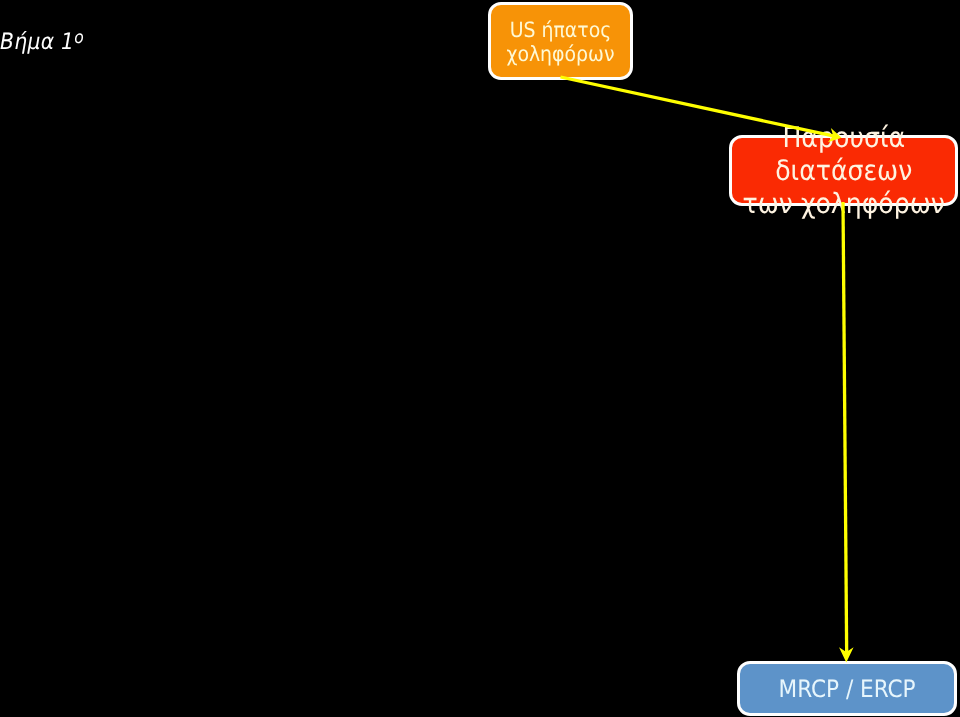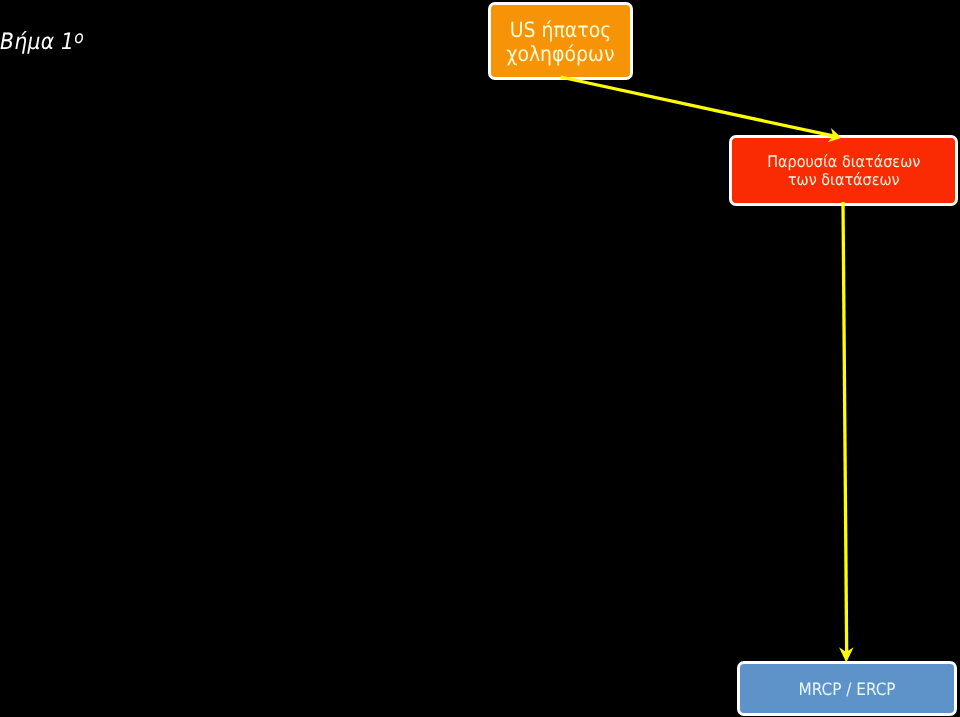--- a/index.html
+++ b/index.html
@@ -36,21 +36,21 @@
   .step-title .ordinal {
     font-size: 17.3px;
     letter-spacing: 0;
     position: relative;
     top: -6px;
   }
   .node {
     position: absolute;
     box-sizing: border-box;
     border: 3.5px solid #ffffff;
-    border-radius: 7px;
+    border-radius: 13px;
     display: flex;
     align-items: center;
     justify-content: center;
     text-align: center;
   }
   .node-us {
     left: 487.7px;
     top: 2px;
     width: 145.6px;
     height: 77.8px;
@@ -60,32 +60,32 @@
     line-height: 1.17;
     padding-top: 3px;
   }
   .node-presence {
     left: 729.1px;
     top: 135.1px;
     width: 229.3px;
     height: 70.5px;
     background: #fb2b04;
     color: #fff4e2;
-    font-size: 16px;
+    font-size: 28px;
     line-height: 1.175;
     padding-top: 2px;
   }
   .node-mrcp {
     left: 736.9px;
     top: 660.6px;
     width: 220.3px;
     height: 55.4px;
     background: #5e94ca;
     color: #e8f7fd;
-    font-size: 17px;
+    font-size: 24px;
     line-height: 1.2;
     padding-top: 3px;
   }
   svg.arrows {
     position: absolute;
     left: 0;
     top: 0;
     width: 960px;
     height: 717px;
     pointer-events: none;
@@ -96,21 +96,21 @@
 
 <div class="slide">
 
   <div class="step-title"><span>Βήμα 1</span><span class="ordinal">ο</span></div>
 
   <div class="node node-us">
       <span><span>US ήπατος</span><br><span>χοληφόρων</span></span>
     </div>
 
   <div class="node node-presence">
-      <span><span>Παρουσία διατάσεων</span><br><span>των διατάσεων</span></span>
+      <span><span>Παρουσία διατάσεων</span><br><span>των χοληφόρων</span></span>
     </div>
 
   <div class="node node-mrcp">
       <span>MRCP / ERCP</span>
     </div>
 
   <svg class="arrows" viewBox="0 0 960 717">
     <g>
       <path d="M 560.5 77.0 L 834.3 136.2" stroke="#ffff00" stroke-width="3.3" fill="none" stroke-linecap="butt"></path>
       <path d="M 841.6 137.8 L 830.9 128.12 L 833.19 135.98 L 827.86 142.2 Z" fill="#ffff00"></path>

